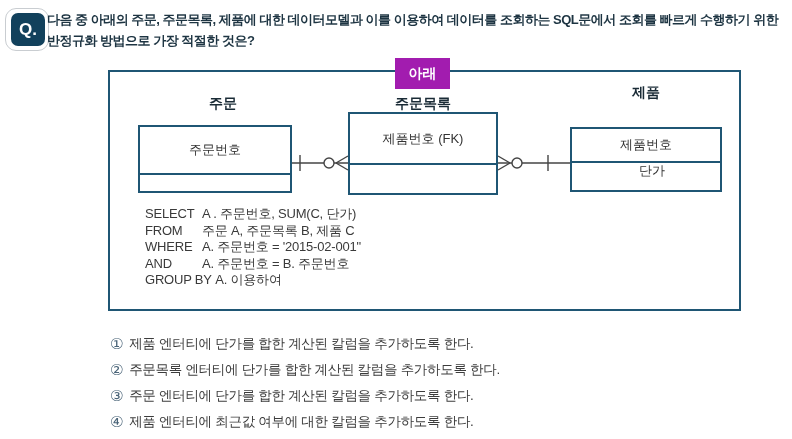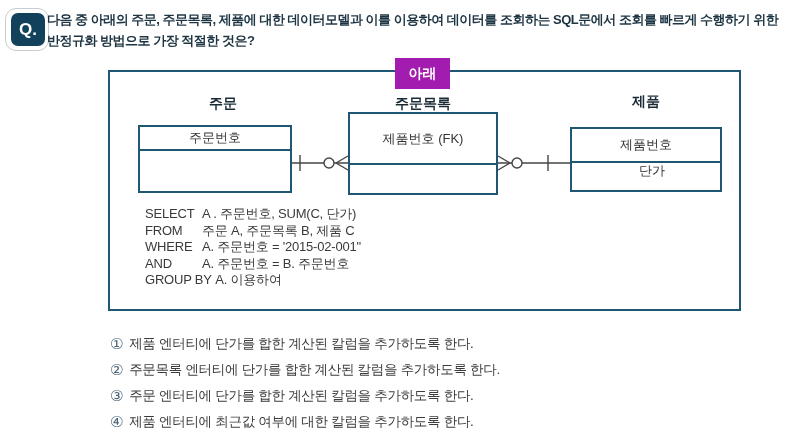--- a/index.html
+++ b/index.html
@@ -31,21 +31,21 @@
     position:absolute; left:395px; top:58px; width:55px; height:31px; background:#a21caf;
     color:#fff; font-weight:bold; font-size:14px; display:flex; align-items:center; justify-content:center; z-index:3;
   }
 
   
   .entity-title { position:absolute; transform:translateX(-50%); font-weight:bold; font-size:14px; color:#1a2b36; white-space:nowrap; z-index:2; }
   .entity { position:absolute; border:2px solid #1f5674; background:#fff; z-index:2; }
   .entity .top { display:flex; flex-direction:column; align-items:center; justify-content:center; border-bottom:2px solid #1f5674; font-size:13px; color:#333; width:100%; }
   .entity .bottom { display:flex; align-items:center; justify-content:center; font-size:13px; color:#333; width:100%; }
   #ent-order { left:138px; top:125px; width:154px; height:68px; }
-  #ent-order .top { height:24px; }
+  #ent-order .top { height:48px; }
   #ent-orderlist { left:348px; top:112px; width:150px; height:83px; }
   #ent-orderlist .top { height:51px; line-height:19px; }
   #ent-product { left:570px; top:127px; width:152px; height:65px; }
   #ent-product .top { height:34px; }
   #ent-product .bottom { height:16px;padding-left:12px; }
 
   .connectors { position:absolute; left:0; top:0; z-index:1; pointer-events:none; }
 
   
   .sql { position:absolute; left:145px; top:206px; font-size:13px; color:#3a3a3a; line-height:16.5px; letter-spacing:-0.2px; }
@@ -72,21 +72,21 @@
     <div class="q-line">반정규화 방법으로 가장 적절한 것은?</div>
   </div>
 
   <div class="outer-box"></div>
   <div class="tag">
     <span>아래</span>
   </div>
 
   <div class="entity-title" style="left:215px; top:95px;margin-left:8px;">주문</div>
   <div class="entity-title" style="left:423px; top:95px;">주문목록</div>
-  <div class="entity-title" style="left:646px; top:93px;text-align:right;">제품</div>
+  <div class="entity-title" style="left:646px; top:84px;text-align:right;">제품</div>
 
   <div class="entity" id="ent-order">
     <div class="top">
       <span>주문번호</span>
     </div>
     <div class="bottom"></div>
   </div>
 
   <div class="entity" id="ent-orderlist">
     <div class="top">

